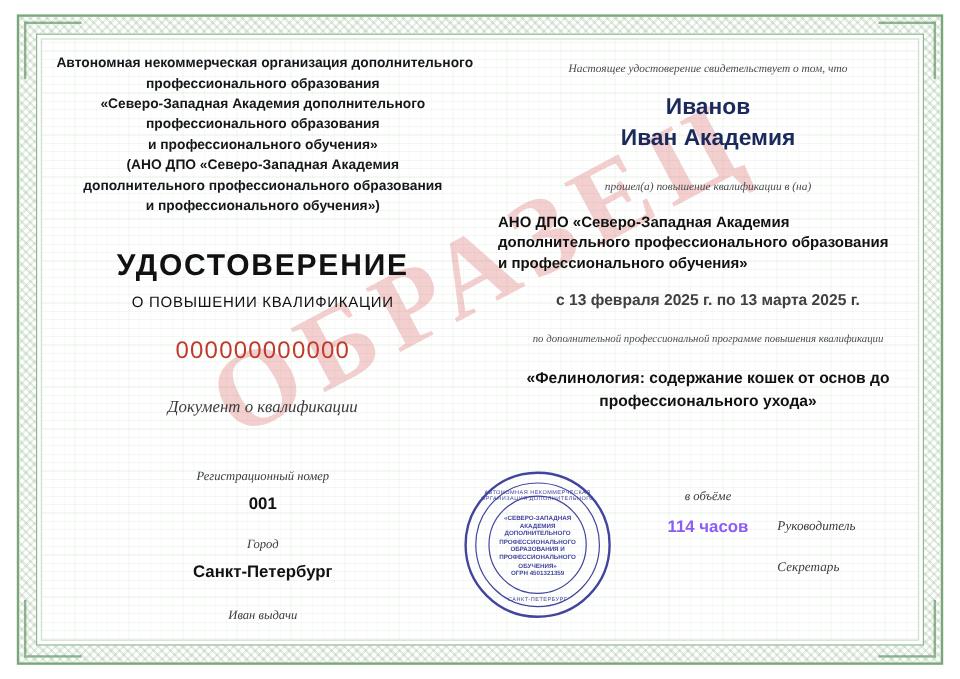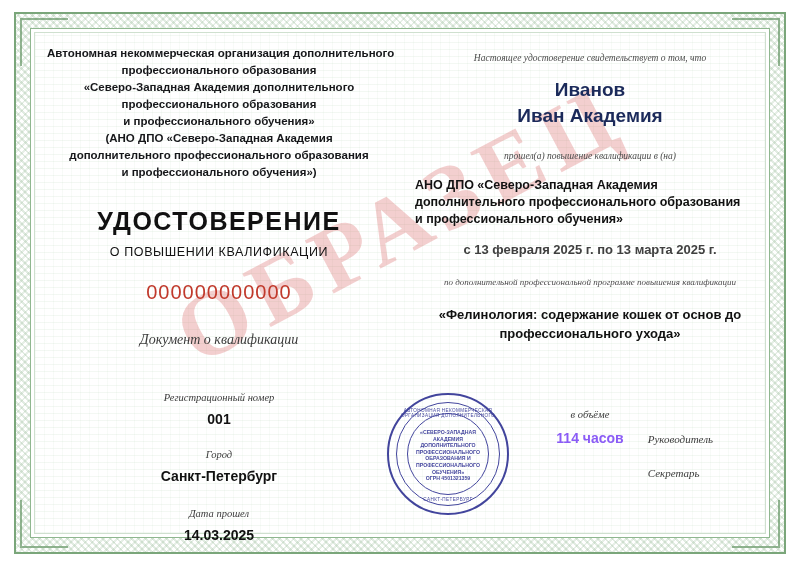--- a/index.html
+++ b/index.html
@@ -363,22 +363,21 @@
         <div class="field-label">Регистрационный номер</div>
         <div class="field-value">001</div>
       </div>
 
       <div class="city-block">
         <div class="field-label">Город</div>
         <div class="field-value">Санкт-Петербург</div>
       </div>
 
       <div class="date-block">
-        <div class="field-label">Дата прошел</div>
-        <div class="field-value">14.03.2025</div>
+        <div class="field-label">Иван выдачи</div>
       </div>
 
     </div>
 
     <div class="col-right">
 
       <div class="r-caption" style="margin-top:20px;">Настоящее удостоверение свидетельствует о том, что</div>
 
       <div class="r-name">
         <div>Иванов</div>

